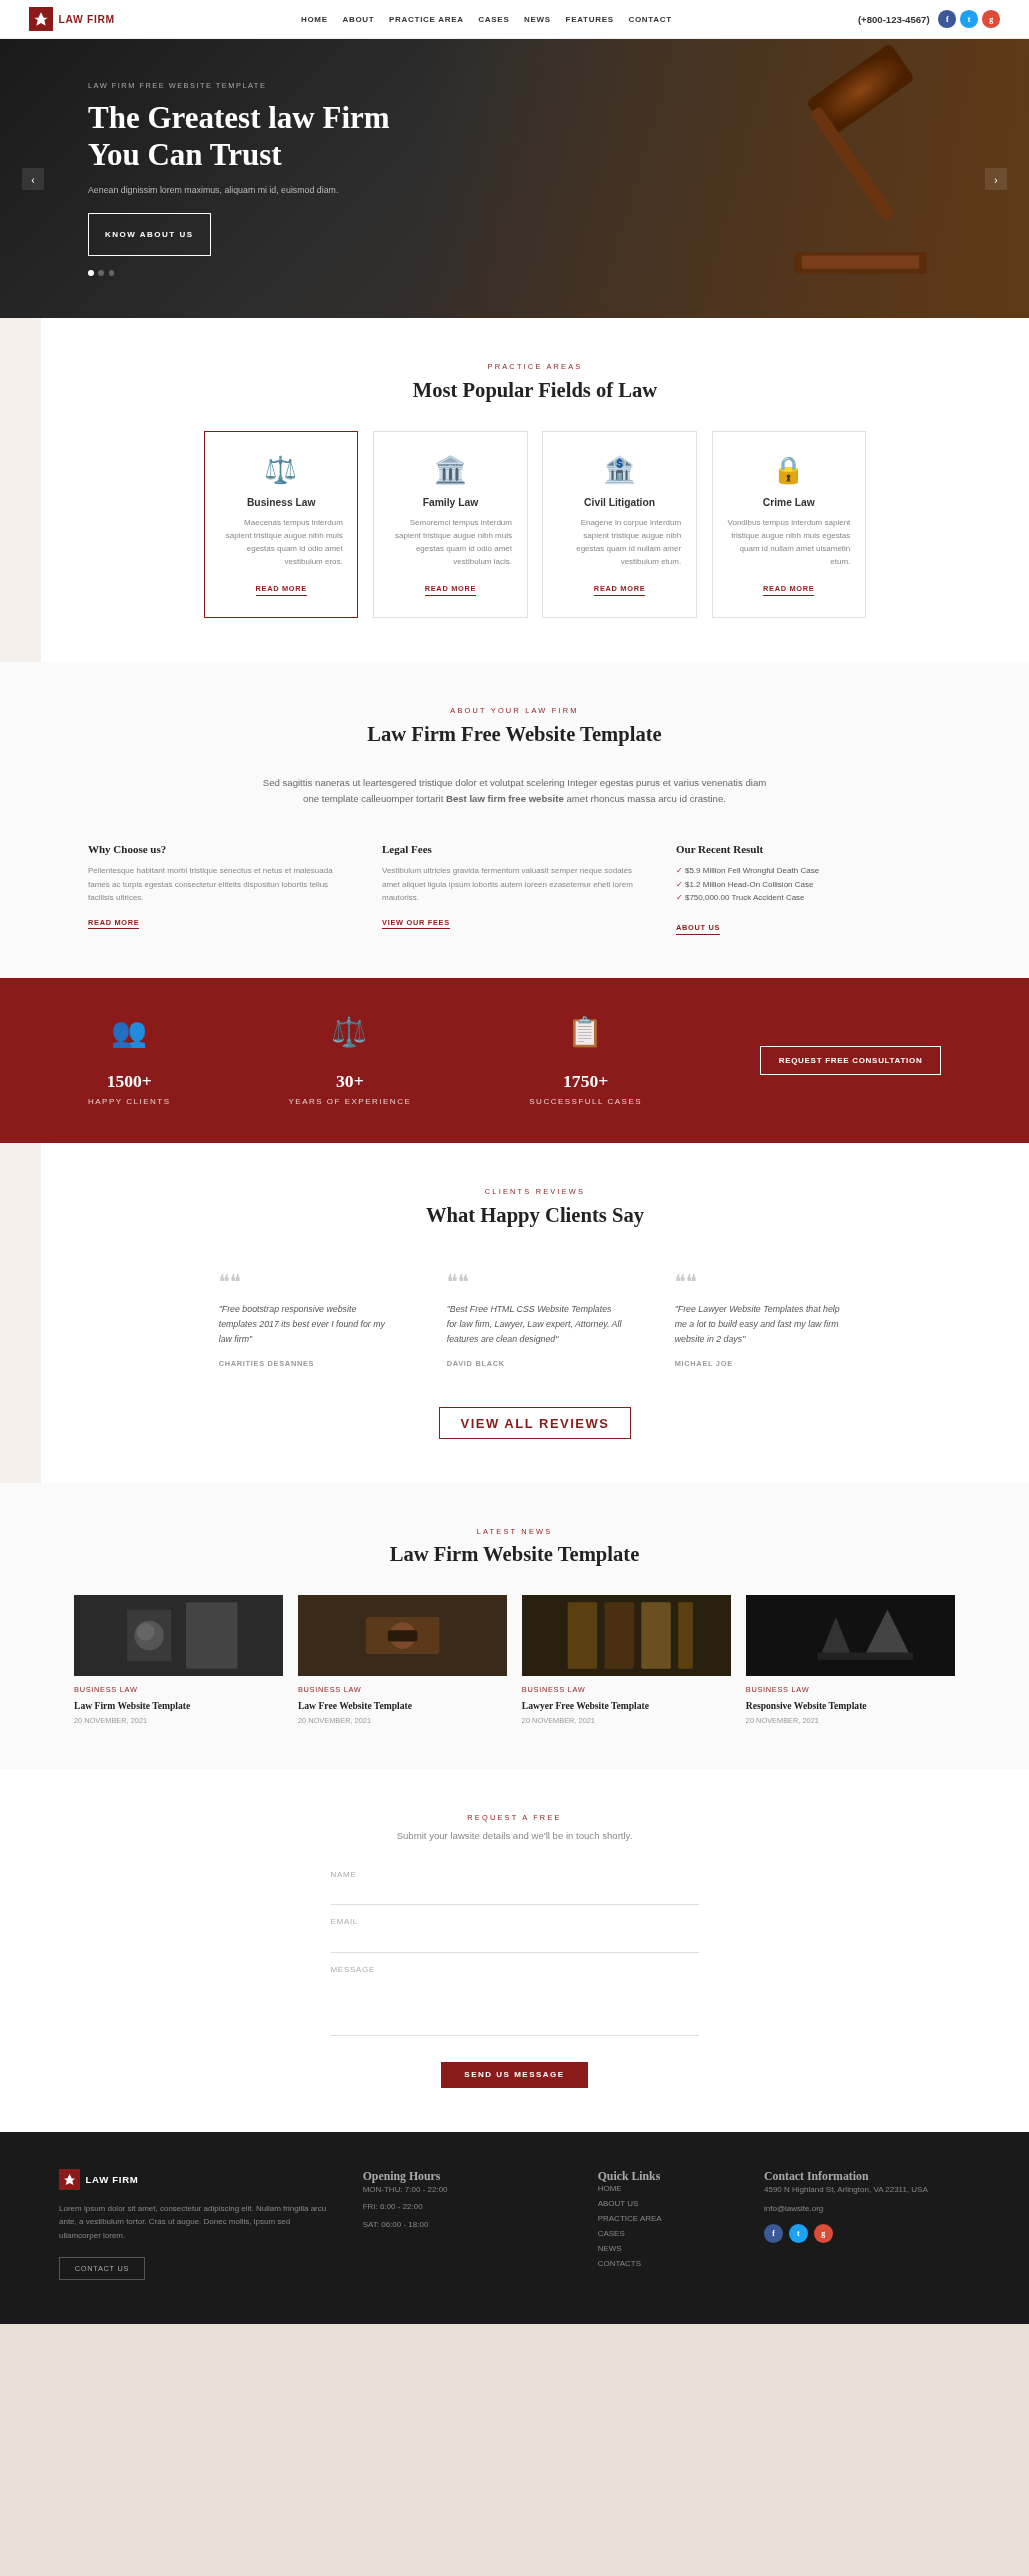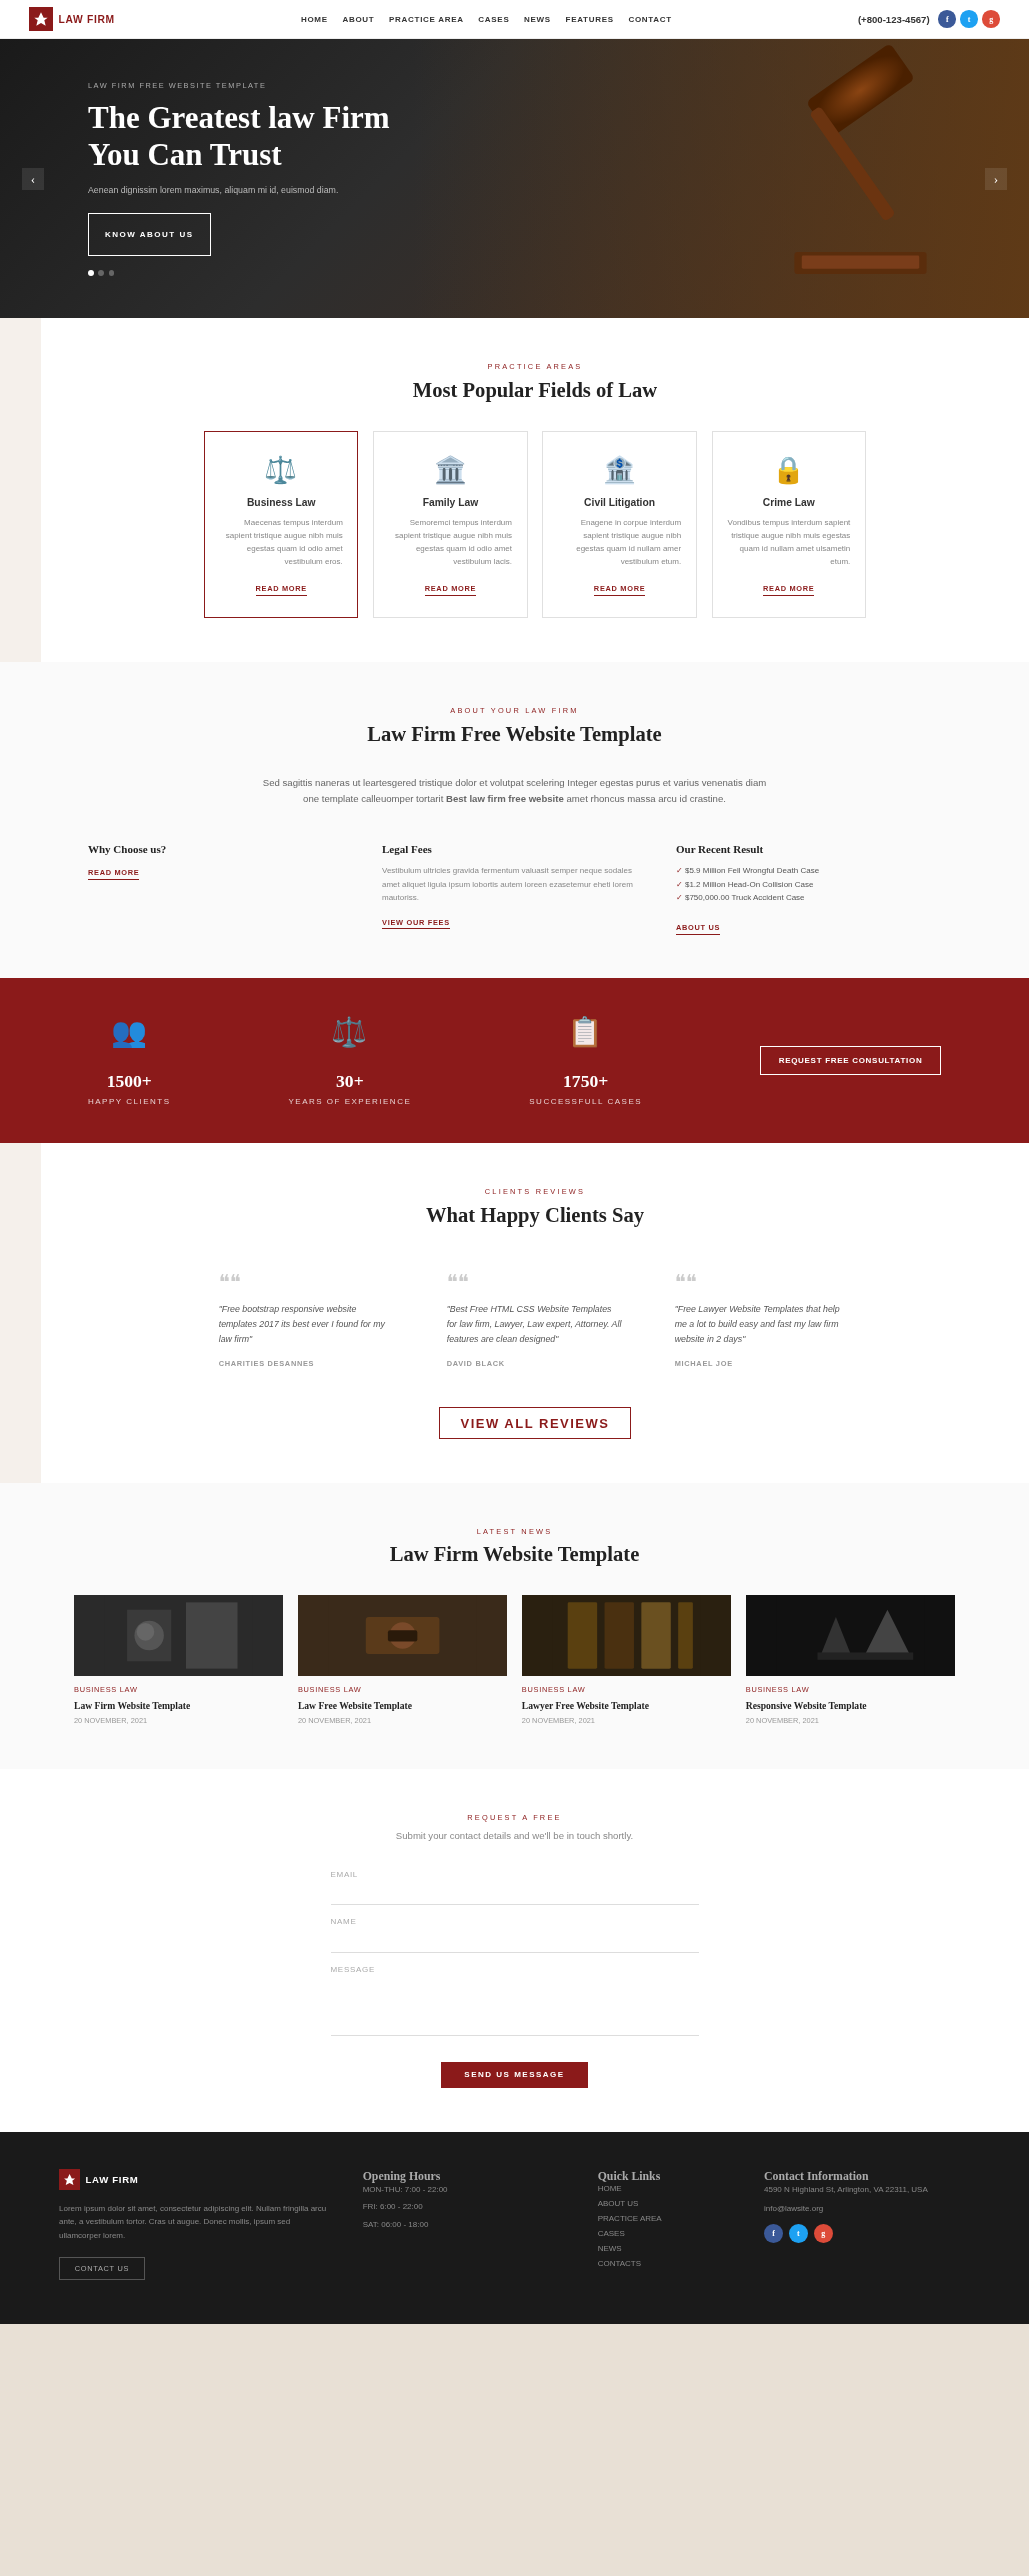--- a/index.html
+++ b/index.html
@@ -223,20 +223,21 @@
     <div class="section-tag">ABOUT YOUR LAW FIRM</div>
     <h2 class="section-title">Law Firm Free Website Template</h2>
     <p class="section-subtitle">
       <span>Sed sagittis naneras ut leartesgered tristique dolor et volutpat scelering Integer egestas purus et varius venenatis diam one template calleuomper tortarit</span>
       <strong>Best law firm free website</strong>
       <span>amet rhoncus massa arcu id crastine.</span>
     </p>
     <div class="about-cols">
       <div class="about-col">
         <h4>Why Choose us?</h4>
+        <p>Pellentesque habitant morbi tristique senectus et netus et malesuada fames ac turpis egestas consectetur eliteits dispositun lobortis tellus facilisis ultrices.</p>
         <a href="#" class="about-link">READ MORE</a>
       </div>
       <div class="about-col">
         <h4>Legal Fees</h4>
         <p>Vestibulum ultricies gravida fermentum valuasit semper neque sodales amet aliquet ligula ipsum lobortis autem loreen ezasetemur eheti lorem mautoriss.</p>
         <a href="#" class="about-link">VIEW OUR FEES</a>
       </div>
       <div class="about-col">
         <h4>Our Recent Result</h4>
         <ul class="results-list">
@@ -354,29 +355,29 @@
         </div>
         <div class="news-category">BUSINESS LAW</div>
         <div class="news-title">Responsive Website Template</div>
         <div class="news-date">20 NOVEMBER, 2021</div>
       </div>
     </div>
   </section>
 
   <section class="consult-section">
     <div class="section-tag">REQUEST A FREE</div>
-    <p class="consult-desc">Submit your contact details and we'll be in touch shortly.</p>
+    <p class="consult-desc">Submit your lawsite details and we'll be in touch shortly.</p>
     <div class="consult-form">
+      <div class="form-group">
+        <label class="form-label">NAME</label>
+        <input type="text" class="form-input" style="">
+      </div>
       <div class="form-group">
         <label class="form-label">EMAIL</label>
         <input type="email" class="form-input" style="">
-      </div>
-      <div class="form-group">
-        <label class="form-label">NAME</label>
-        <input type="text" class="form-input" style="">
       </div>
       <div class="form-group">
         <label class="form-label">MESSAGE</label>
         <textarea class="form-textarea" style=""></textarea>
       </div>
       <button class="submit-btn">SEND US MESSAGE</button>
     </div>
   </section>
 
   <footer class="footer">

